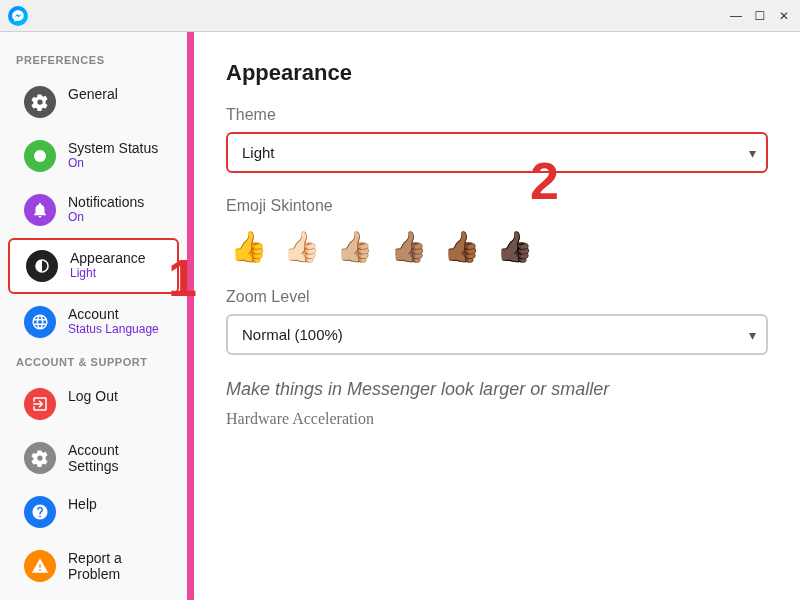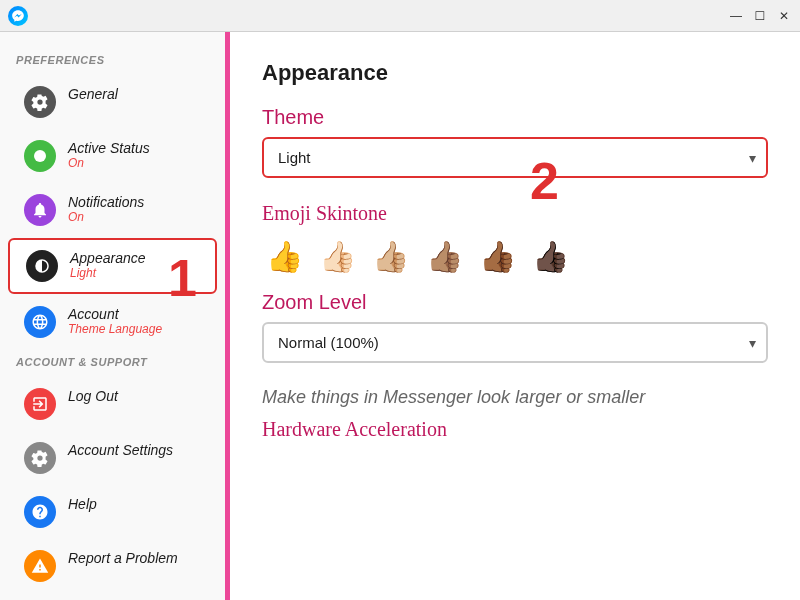--- a/index.html
+++ b/index.html
@@ -45,27 +45,26 @@
     }
 
     
     .main-container {
       display: flex;
       height: 568px;
     }
 
     
     .sidebar {
-      width: 230px;
+      width: 194px;
       background: #f9f9f9;
-      border-right: 5px solid #ec4899;
+      border-right: 7px solid #ec4899;
       padding: 16px 0;
       flex-shrink: 0;
       overflow-y: auto;
-      font-style: italic;
     }
     .section-label {
       font-size: 11px;
       font-weight: 600;
       color: #888;
       padding: 6px 16px 8px 16px;
       letter-spacing: 0.05em;
       text-transform: uppercase;
     }
     .sidebar-item {
@@ -101,39 +100,39 @@
     .sidebar-text {
       display: flex; flex-direction: column;
     }
     .sidebar-title {
       font-size: 14px;
       font-weight: 500;
       color: #1c1c1c;
     }
     .sidebar-subtitle {
       font-size: 12px;
-      color: #ef4444;
+      color: #6d28d9;
     }
 
     
     .content {
       flex: 1;
       padding: 28px 32px;
       overflow-y: auto;
       background: #fff;
     }
     .content-title {
       font-size: 22px;
       font-weight: 700;
       color: #1c1c1c;
       margin-bottom: 20px;
     }
     .section-title {
-      font-size: 20px;
-      color: #be185d;
+      font-size: 16px;
+      color: #737373;
       margin-bottom: 8px;
       font-weight: 400;
     }
     .dropdown-wrapper {
       position: relative;
       margin-bottom: 24px;
     }
     .dropdown {
       width: 100%;
       padding: 10px 14px;
@@ -149,22 +148,21 @@
       position: absolute;
       right: 12px;
       top: 50%;
       transform: translateY(-50%);
       font-size: 14px;
       color: #555;
       pointer-events: none;
     }
 
     .emoji-section {
-      margin-bottom: 13px;
-      font-family: Liberation Serif, serif;
+      margin-bottom: 20px;
     }
     .emoji-row {
       display: flex;
       gap: 8px;
       margin-top: 10px;
     }
     .emoji-item {
       font-size: 30px;
       cursor: pointer;
       padding: 4px;
@@ -241,21 +239,21 @@
       </div>
     </div>
 
     <div class="sidebar-item">
       <div class="sidebar-icon icon-green">
         <svg width="18" height="18" viewBox="0 0 24 24" fill="white">
           <circle cx="12" cy="12" r="8"></circle>
         </svg>
       </div>
       <div class="sidebar-text">
-        <span class="sidebar-title">Active Status</span>
+        <span class="sidebar-title">System Status</span>
         <span class="sidebar-subtitle">On</span>
       </div>
     </div>
 
     <div class="sidebar-item">
       <div class="sidebar-icon icon-purple">
         <svg width="18" height="18" viewBox="0 0 24 24" fill="white">
           <path d="M12 22c1.1 0 2-.9 2-2h-4c0 1.1.9 2 2 2zm6-6V11c0-3.07-1.64-5.64-4.5-6.32V4c0-.83-.67-1.5-1.5-1.5s-1.5.67-1.5 1.5v.68C7.63 5.36 6 7.92 6 11v5l-2 2v1h16v-1l-2-2z"></path>
         </svg>
       </div>
@@ -278,21 +276,21 @@
     </div>
 
     <div class="sidebar-item">
       <div class="sidebar-icon icon-blue">
         <svg width="18" height="18" viewBox="0 0 24 24" fill="white">
           <path d="M11.99 2C6.47 2 2 6.48 2 12s4.47 10 9.99 10C17.52 22 22 17.52 22 12S17.52 2 11.99 2zm6.93 6h-2.95a15.65 15.65 0 00-1.38-3.56A8.03 8.03 0 0118.92 8zM12 4.04c.83 1.2 1.48 2.53 1.91 3.96h-3.82c.43-1.43 1.08-2.76 1.91-3.96zM4.26 14C4.1 13.36 4 12.69 4 12s.1-1.36.26-2h3.38c-.08.66-.14 1.32-.14 2s.06 1.34.14 2H4.26zm.82 2h2.95c.32 1.25.78 2.45 1.38 3.56A7.987 7.987 0 015.08 16zm2.95-8H5.08a7.987 7.987 0 014.33-3.56A15.65 15.65 0 008.03 8zM12 19.96c-.83-1.2-1.48-2.53-1.91-3.96h3.82c-.43 1.43-1.08 2.76-1.91 3.96zM14.34 14H9.66c-.09-.66-.16-1.32-.16-2s.07-1.35.16-2h4.68c.09.65.16 1.32.16 2s-.07 1.34-.16 2zm.25 5.56c.6-1.11 1.06-2.31 1.38-3.56h2.95a8.03 8.03 0 01-4.33 3.56zM16.36 14c.08-.66.14-1.32.14-2s-.06-1.34-.14-2h3.38c.16.64.26 1.31.26 2s-.1 1.36-.26 2h-3.38z"></path>
         </svg>
       </div>
       <div class="sidebar-text">
         <span class="sidebar-title">Account</span>
-        <span class="sidebar-subtitle">Theme Language</span>
+        <span class="sidebar-subtitle">Status Language</span>
       </div>
     </div>
 
     <div class="section-label">ACCOUNT &amp; SUPPORT</div>
 
     <div class="sidebar-item">
       <div class="sidebar-icon" style="background:#f04040;">
         <svg width="18" height="18" viewBox="0 0 24 24" fill="white">
           <path d="M10.09 15.59L11.5 17l5-5-5-5-1.41 1.41L12.67 11H3v2h9.67l-2.58 2.59zM19 3H5c-1.11 0-2 .9-2 2v4h2V5h14v14H5v-4H3v4c0 1.1.89 2 2 2h14c1.1 0 2-.9 2-2V5c0-1.1-.9-2-2-2z"></path>
         </svg>

